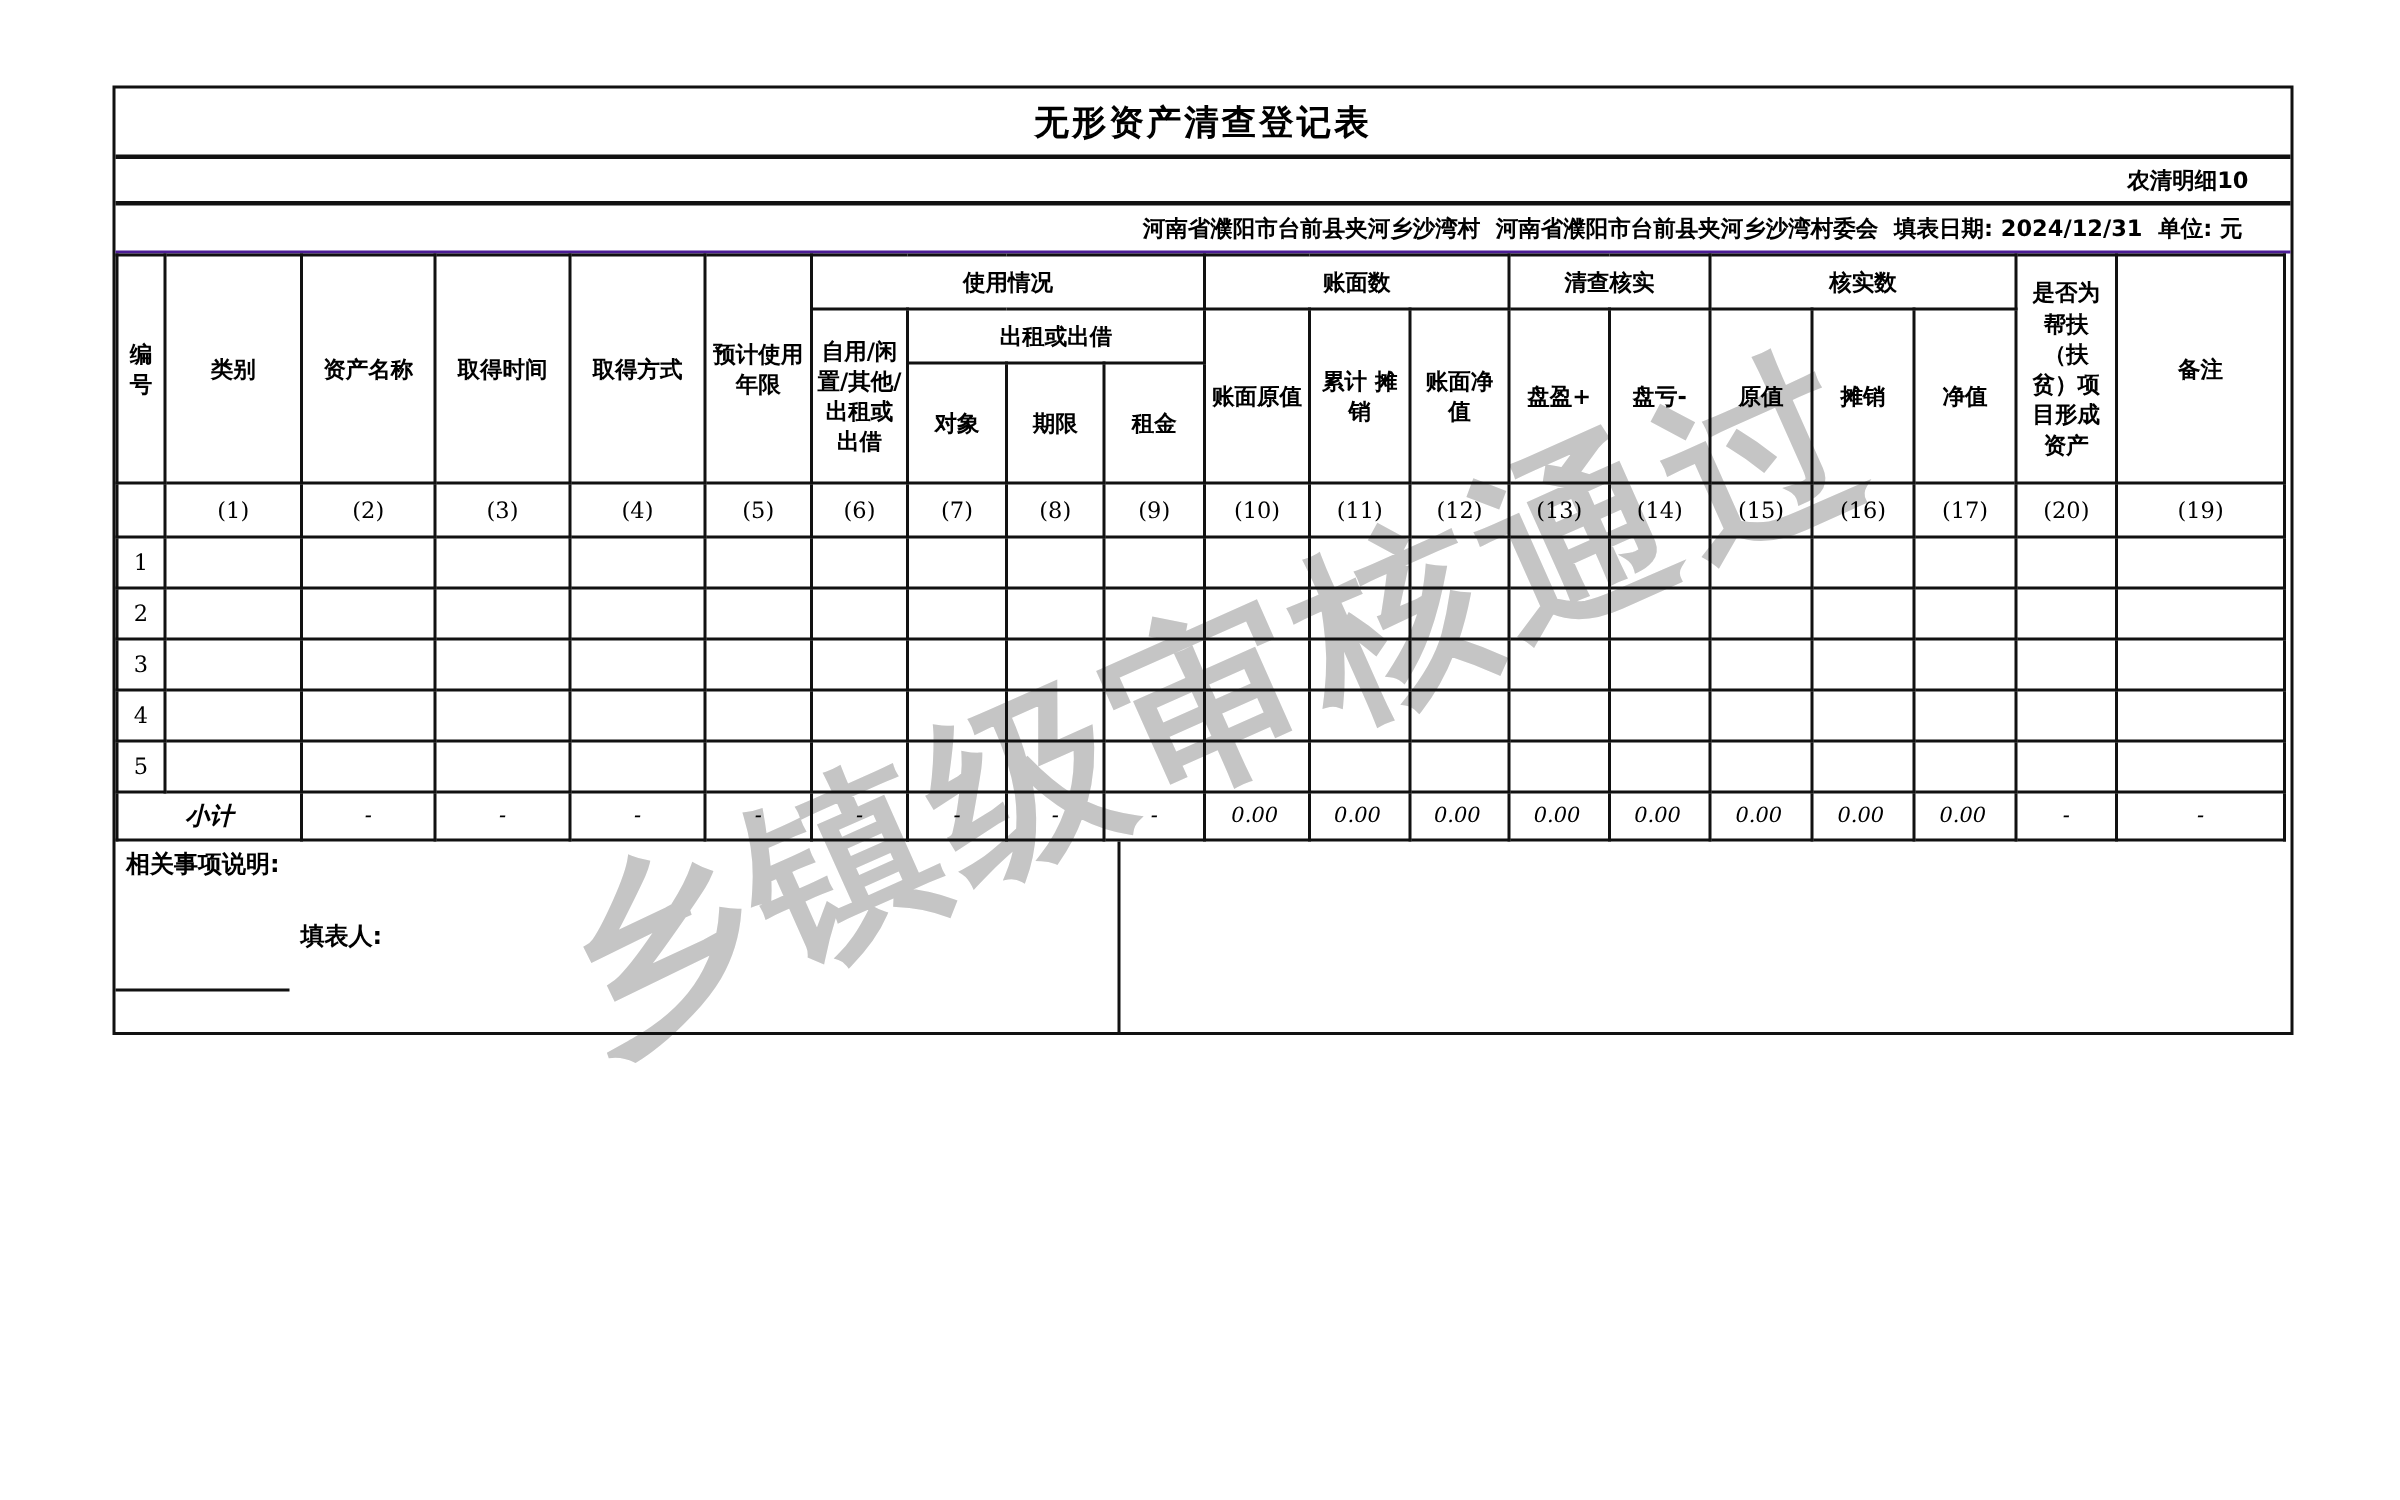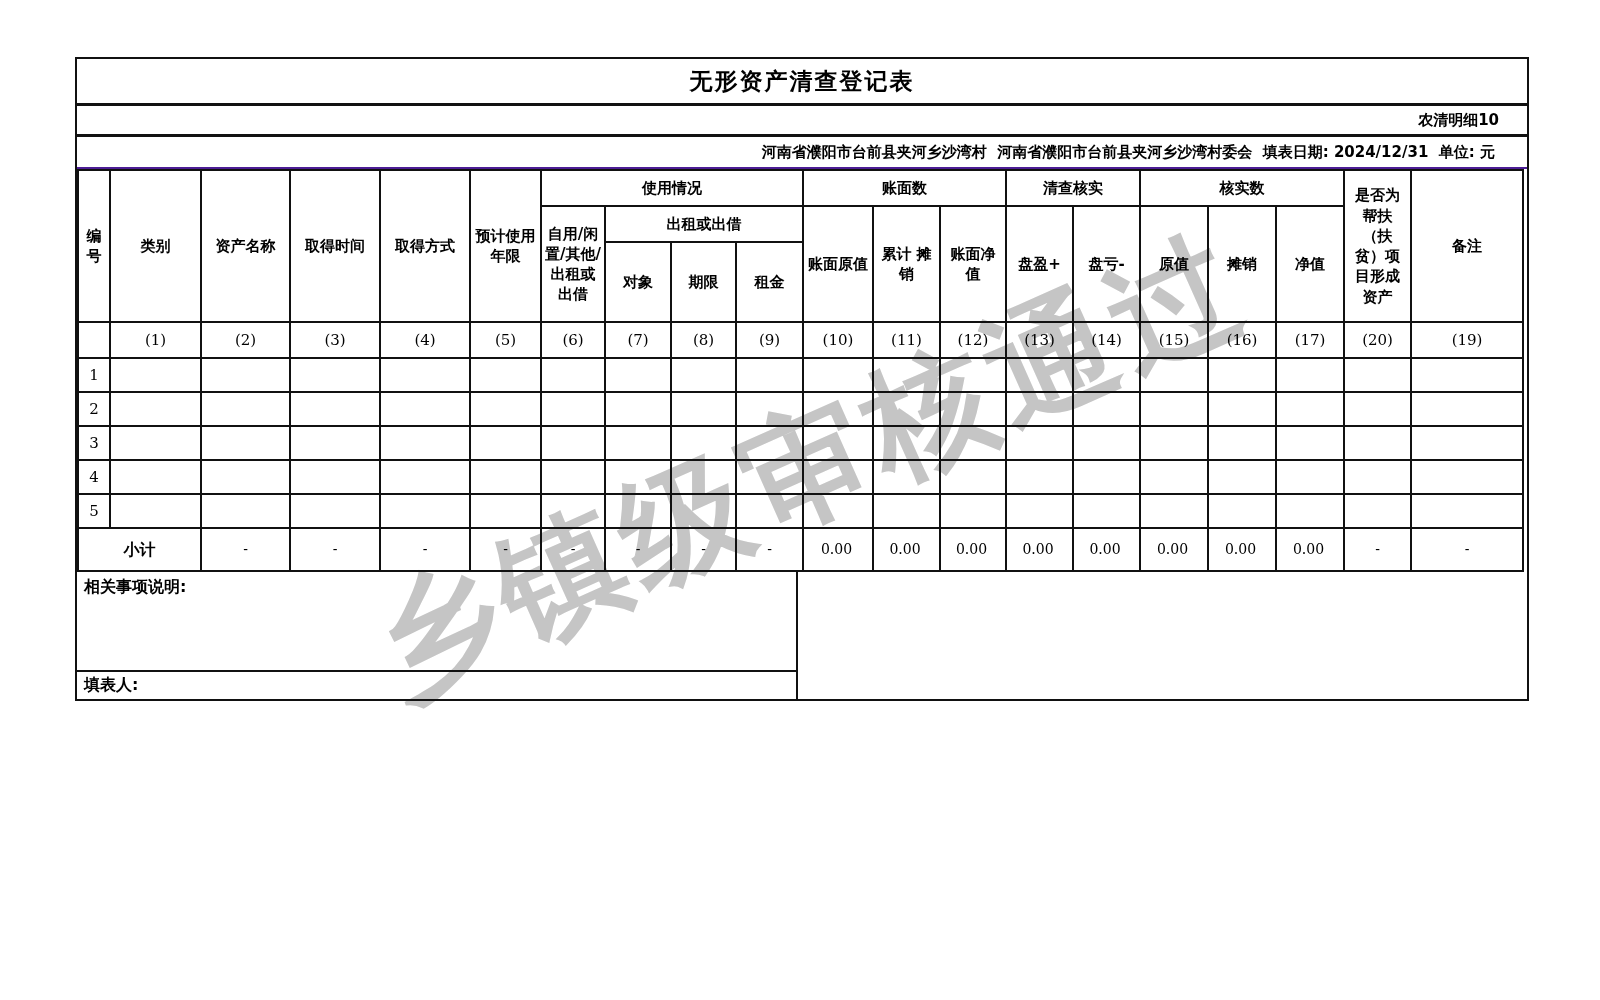--- a/index.html
+++ b/index.html
@@ -53,31 +53,31 @@
   tr.h2 th{height:36px;}
   tr.h3 th{height:80px;}
   tr.nums td{
     height:36px;font-family:"DejaVu Serif","Liberation Serif",serif;
     font-weight:normal;font-size:15px;
   }
   tr.data td{
     height:34px;font-family:"DejaVu Serif","Liberation Serif",serif;
     font-weight:normal;font-size:15px;
   }
-  tr.subtotal td{height:43px;}
+  tr.subtotal td{height:32px;font-style:italic;}
   tr.subtotal .label{font-size:16px;font-weight:bold;}
   tr.subtotal .val{
     font-family:"DejaVu Serif","Liberation Serif",serif;
     font-weight:normal;font-size:14px;
   }
   tr.subtotal .val-r{text-align:center;padding-right:6px;}
   tr.subtotal .val-c{text-align:center;}
 
   .bottom{display:flex;height:127px;}
-  .bottom-left{width:721px;border-right:2px solid #111;display:flex;flex-direction:column;}
+  .bottom-left{width:670px;border-right:2px solid #111;display:flex;flex-direction:row;}
   .notes-cell{
     height:100px;border-bottom:2px solid #111;
     padding:5px 7px;font-size:16px;font-weight:bold;text-align:left;
   }
   .preparer-cell{
     flex:1;display:flex;align-items:center;
     padding:0 7px;font-size:16px;font-weight:bold;text-align:left;
   }
   .bottom-right{
     flex:1;padding:5px 9px;font-size:16px;font-weight:bold;text-align:left;

